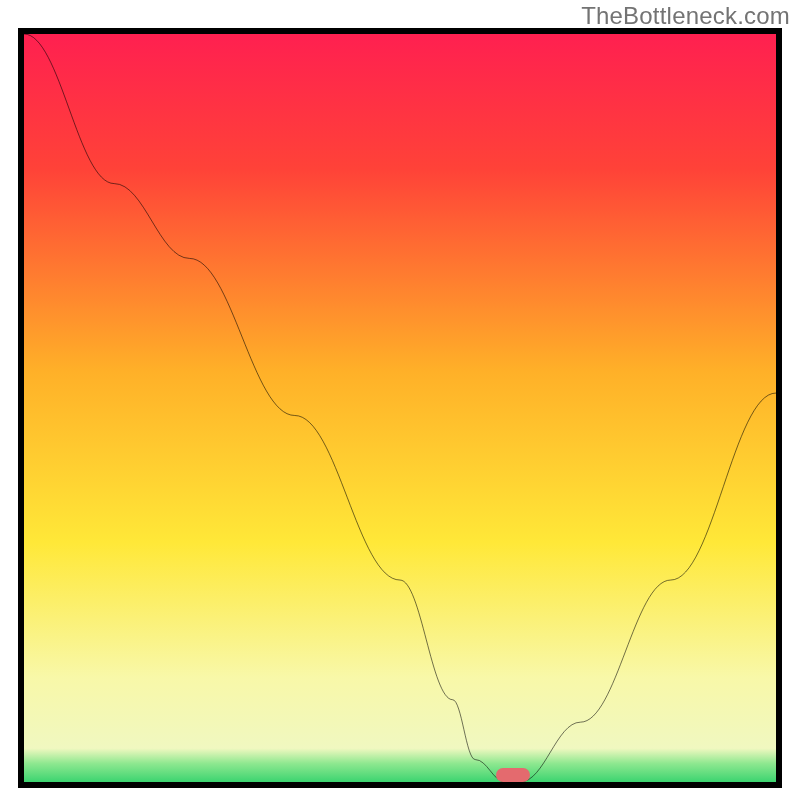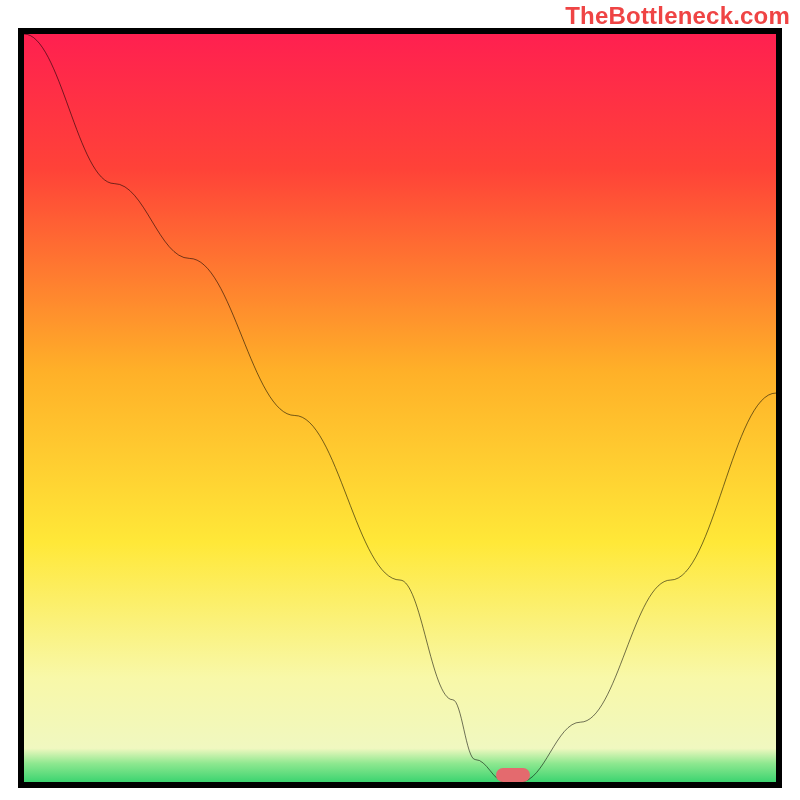--- a/index.html
+++ b/index.html
@@ -13,22 +13,22 @@
   .container {
     position: relative;
     width: 800px;
     height: 800px;
   }
   .watermark {
     position: absolute;
     top: 2px;
     right: 10px;
     font-size: 24px;
-    font-weight: bold;
-    color: #ef4444;
+    font-weight: normal;
+    color: #737373;
     letter-spacing: 0.2px;
     z-index: 30;
   }
   .frame {
     position: absolute;
     left: 18px;
     top: 28px;
     width: 764px;
     height: 760px;
     border: 6px solid #000;

